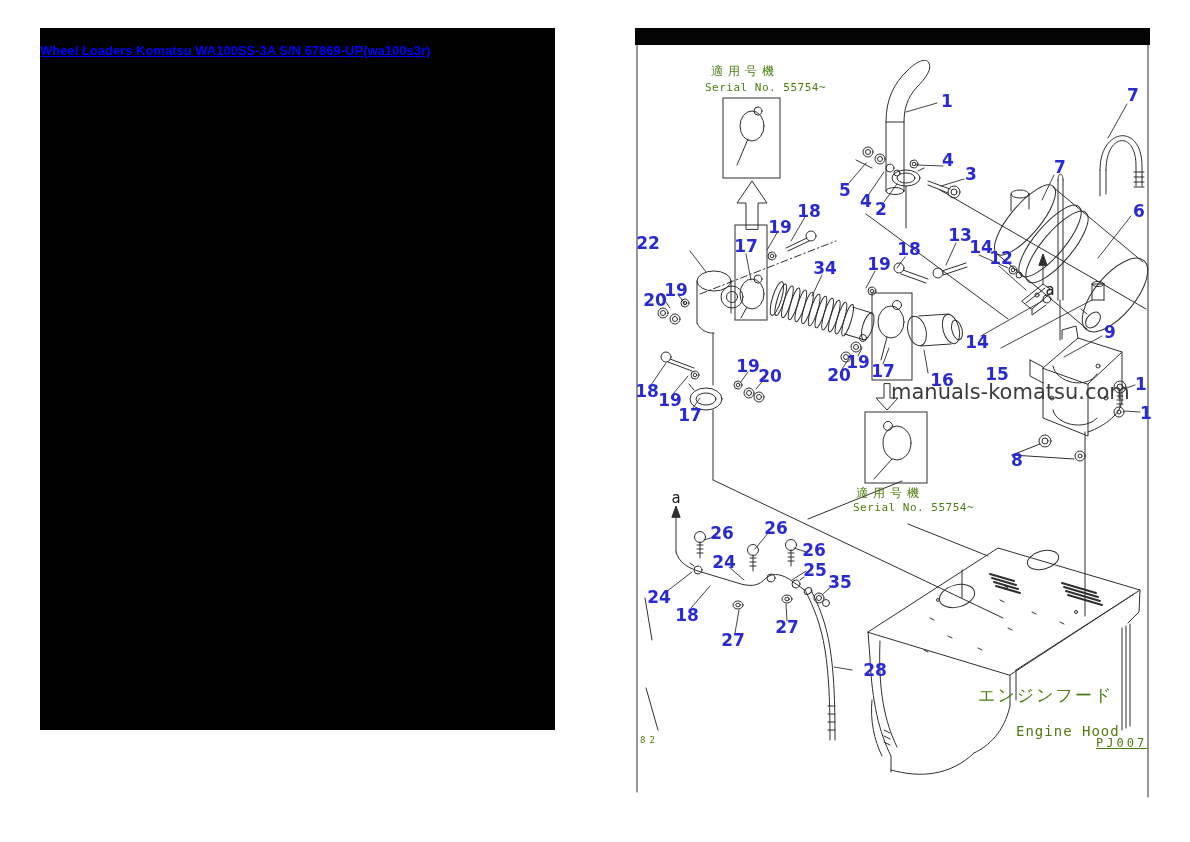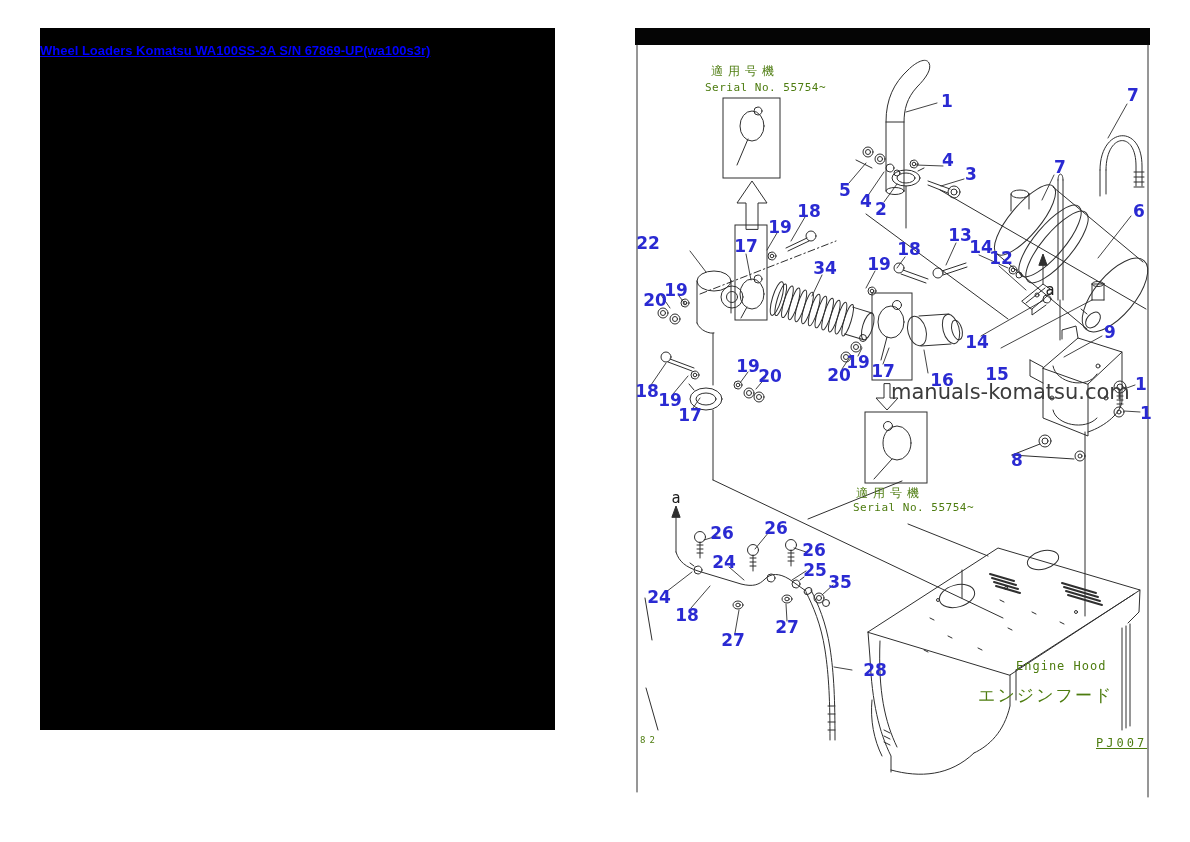--- a/index.html
+++ b/index.html
@@ -14,21 +14,21 @@
            font:700 17px "DejaVu Sans",sans-serif;color:var(--callout,#2a2ad2);}
   .view-marker{position:absolute;transform:translate(-50%,-50%);z-index:4;
            font:400 15px "DejaVu Sans Mono",monospace;color:#1c1c1c;}
   .tech-text{position:absolute;font-family:"DejaVu Sans Mono",monospace;color:#4d7c0f;
              white-space:nowrap;z-index:3;}
   .jp-top{left:711px;top:63px;font-size:12px;letter-spacing:5px;}
   .en-top{left:705px;top:81px;font-size:11px;letter-spacing:0.5px;}
   .jp-bottom{left:856px;top:485px;font-size:12px;letter-spacing:5px;}
   .en-bottom{left:853px;top:501px;font-size:11px;letter-spacing:0.5px;}
   .jp-hood{left:978px;top:684px;font-size:17px;letter-spacing:2px;}
-  .en-hood{left:1016px;top:659px;font-size:12px;letter-spacing:1px;}
+  .en-hood{left:1016px;top:723px;font-size:14px;letter-spacing:1px;}
   .page-num{left:640px;top:735px;font-size:9px;letter-spacing:4px;}
   .code{left:1096px;top:736px;font-size:12px;letter-spacing:3px;text-decoration:underline;}
   .watermark{position:absolute;left:891px;top:380px;z-index:5;white-space:nowrap;
              font:400 21px "DejaVu Sans",sans-serif;color:var(--watermark,#3c3c3c);}
 </style>
 </head>
 <body>
 
 <div class="black-panel"></div>
 <a class="top-link" href="#">Wheel Loaders Komatsu WA100SS-3A S/N 67869-UP(wa100s3r)</a>

